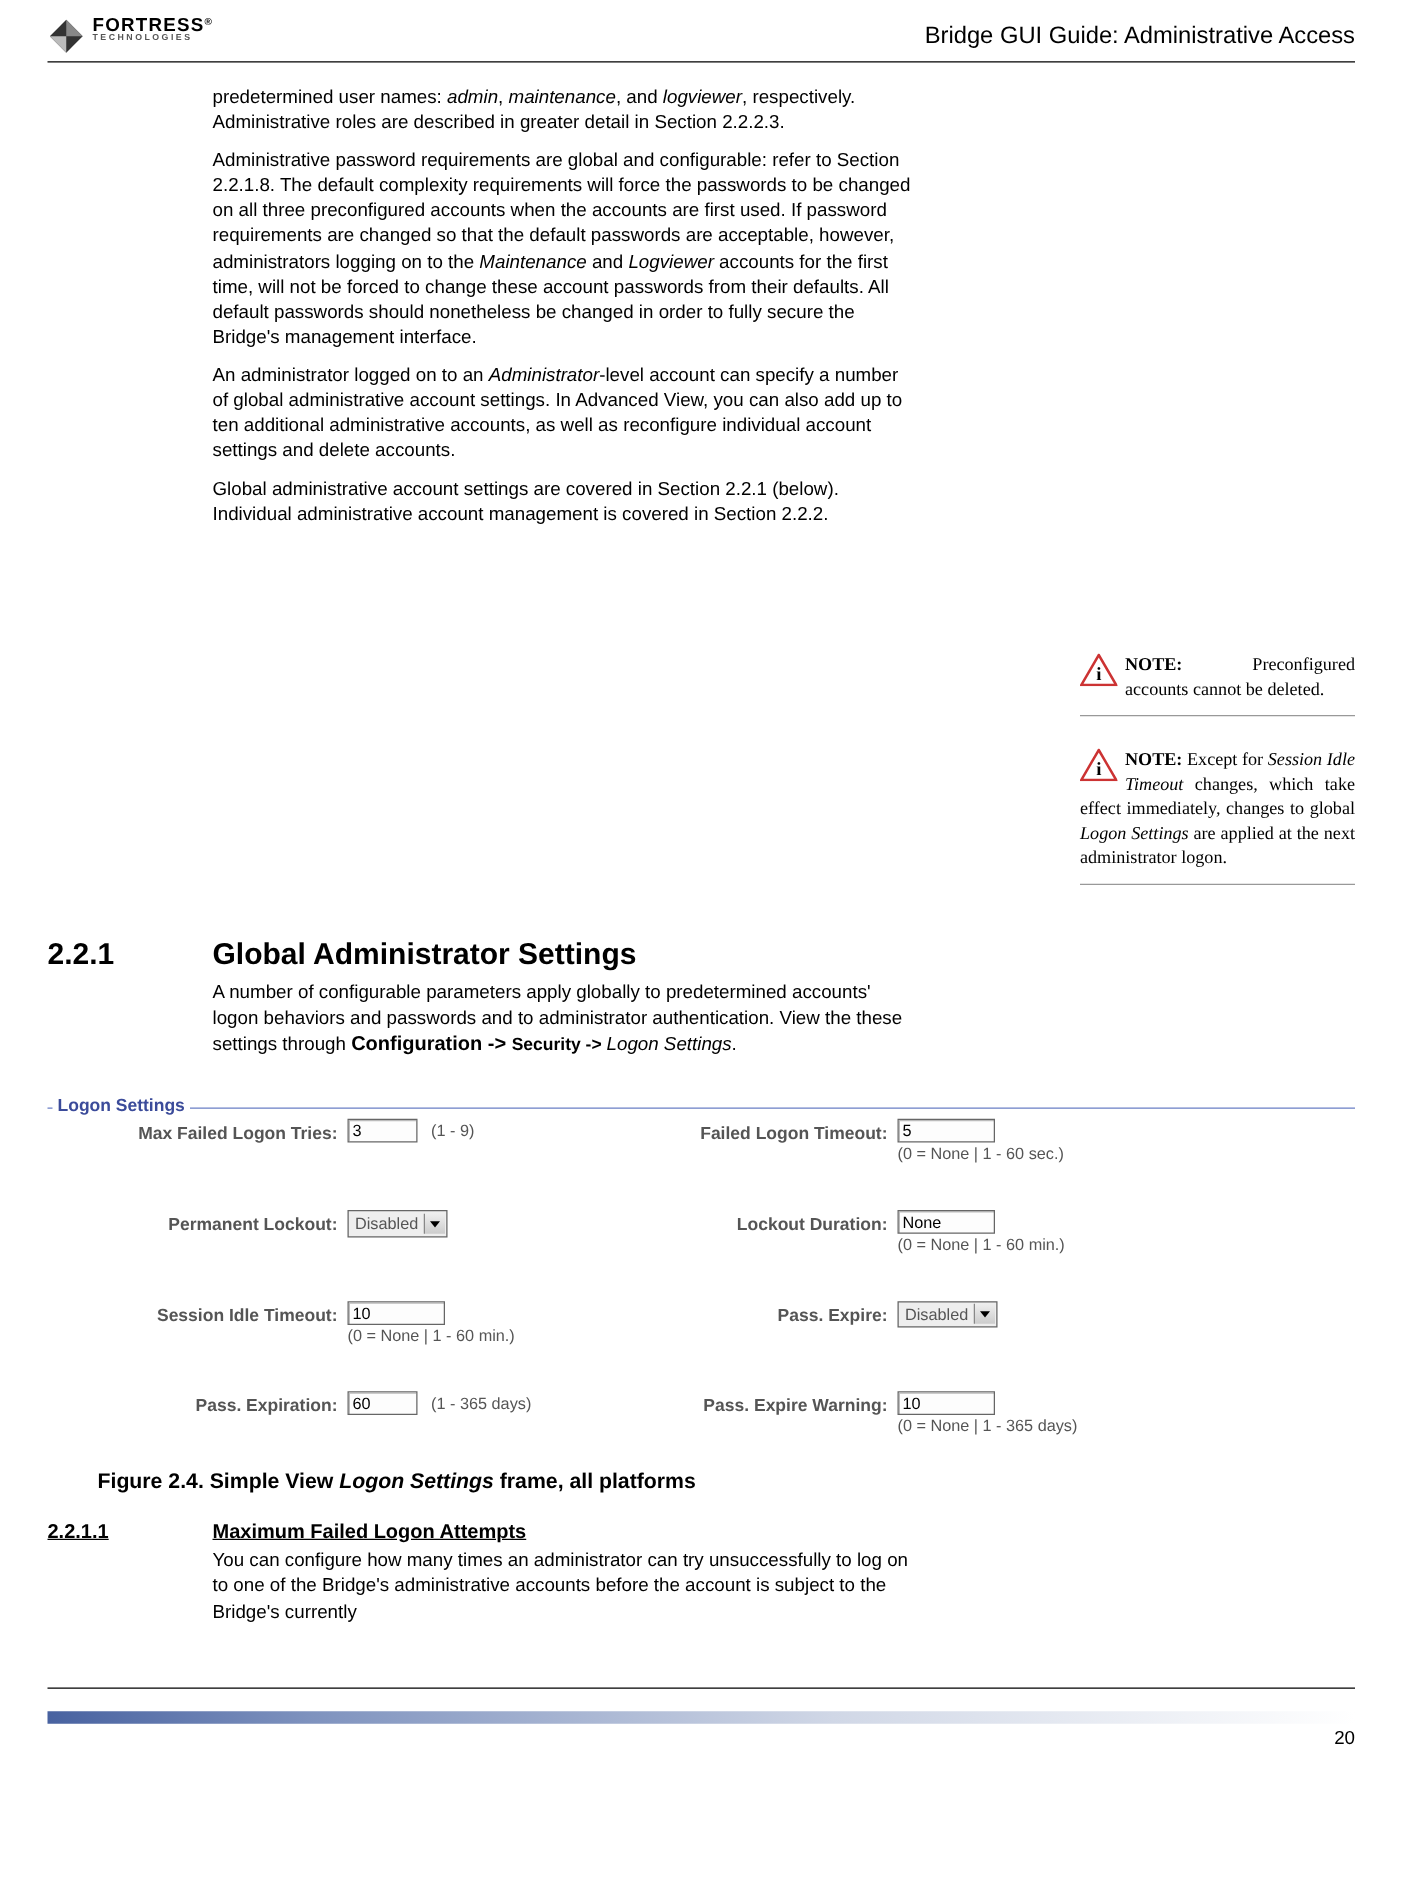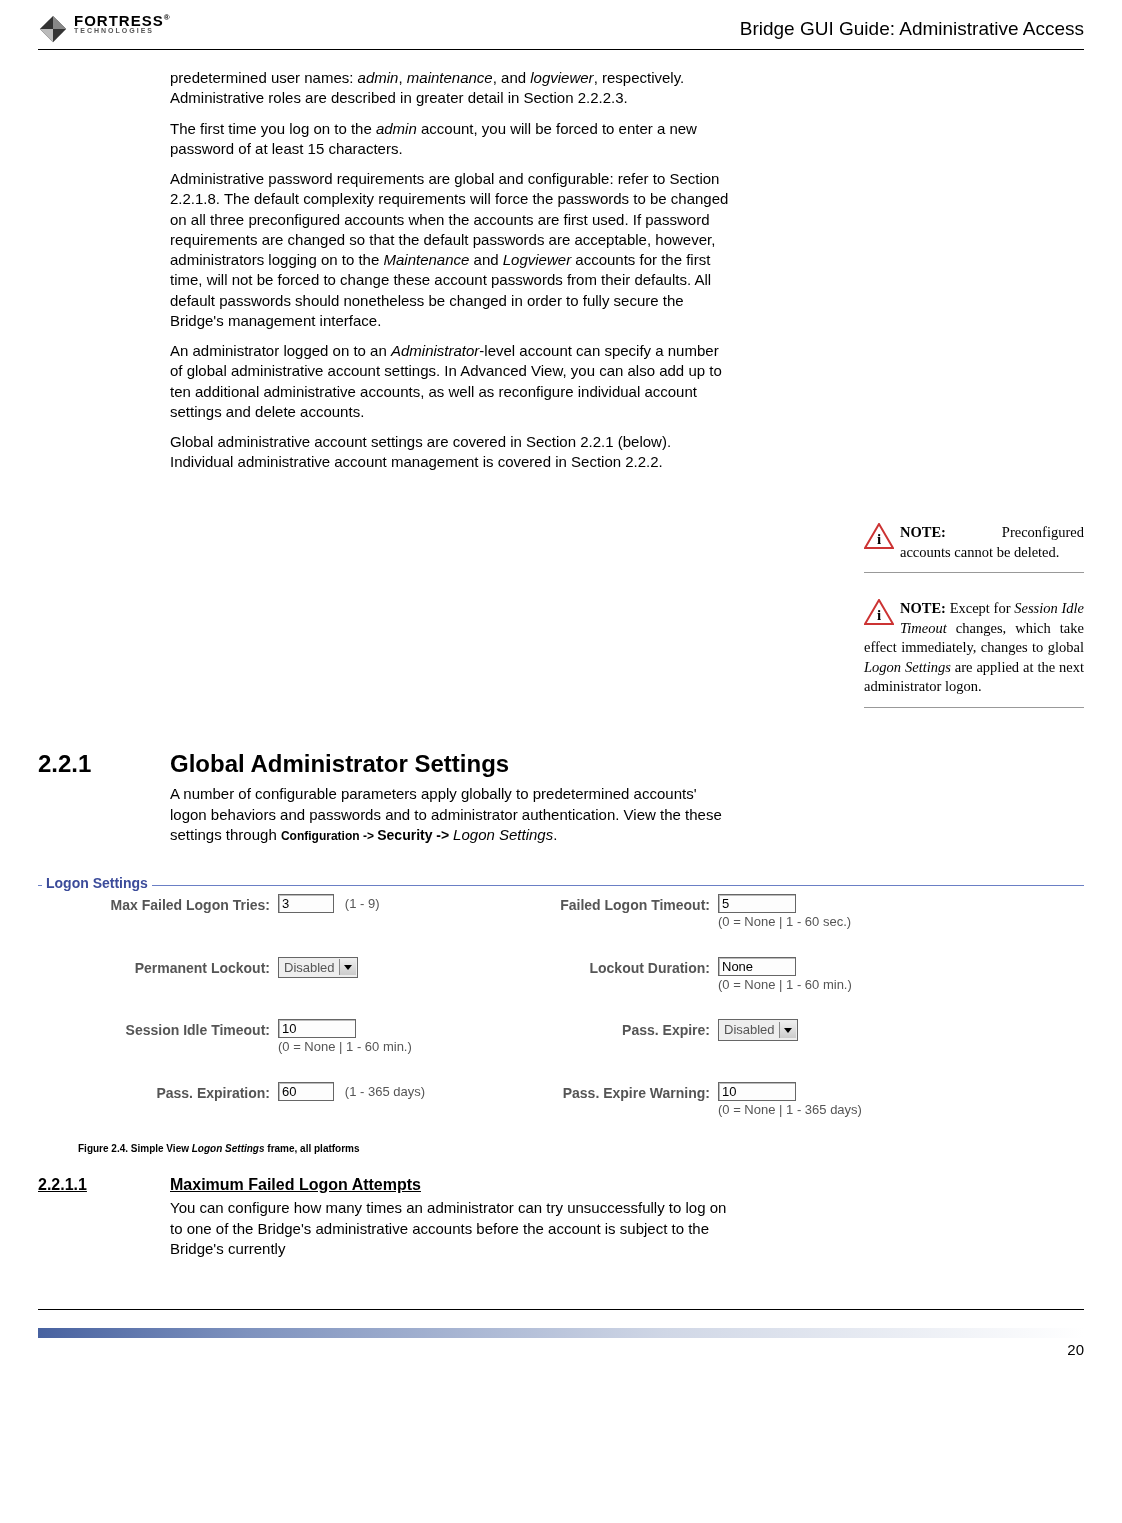--- a/index.html
+++ b/index.html
@@ -66,21 +66,21 @@
     left: 4px;
     color: #3b4b9a;
     font-weight: bold;
     font-size: 14px;
     background: #fff;
     padding: 0 4px;
   }
   .form-grid {
     display: grid;
     grid-template-columns: 230px 240px 200px 240px;
-    row-gap: 26px;
+    row-gap: 36px;
     align-items: start;
   }
   .flabel {
     color: #555;
     font-weight: bold;
     font-size: 14px;
     text-align: right;
     padding-right: 8px;
     padding-top: 2px;
   }
@@ -98,21 +98,21 @@
   .sel {
     border: 1px solid #666;
     font-size: 13px;
     background: #eee;
     padding: 1px 1px;
     display: inline-flex; align-items:center;
   }
   .sel-txt { padding: 0 4px; }
   .sel-btn { width:16px; height:16px; background: linear-gradient(#eee,#ccc); border-left:1px solid #888; display:flex; align-items:center; justify-content:center;}
   .range { color:#555; font-size:13px; }
-  .fig-caption { font-size: 10px; font-weight:bold; margin: 2px 0 18px 40px; }
+  .fig-caption { font-size: 17px; font-weight:bold; margin: 2px 0 18px 40px; }
   .fig-caption .it { font-style: italic; }
   .footer {
     margin-top: 40px;
     border-top: 1px solid #000;
     padding-top: 18px;
   }
   .footer-bar { height: 10px; background: linear-gradient(to right, #4862a0, #7e92be 20%, #d0d7e6 60%, #fff); }
   .page-num { text-align:right; font-size:15px; margin-top:2px; }
 </style>
 </head>
@@ -134,23 +134,20 @@
     <div class="header-title">Bridge GUI Guide: Administrative Access</div>
   </div>
 
   <div class="content-row">
     <div class="left-col"></div>
     <div class="mid-col">
       <p class="para">
         <span>predetermined user names: </span><span class="italic">admin</span><span>, </span><span class="italic">maintenance</span><span>, and </span><span class="italic">logviewer</span><span>, respectively. Administrative roles are described in greater detail in Section 2.2.2.3.</span>
       </p>
       <p class="para">
-        <span>The first time you log on to the </span><span class="italic">admin</span><span> account, you will be forced to enter a new password of at least 15 characters.</span>
-      </p>
-      <p class="para">
         <span>Administrative password requirements are global and configurable: refer to Section 2.2.1.8. The default complexity requirements will force the passwords to be changed on all three preconfigured accounts when the accounts are first used. If password requirements are changed so that the default passwords are acceptable, however, administrators logging on to the </span><span class="italic">Maintenance</span><span> and </span><span class="italic">Logviewer</span><span> accounts for the first time, will not be forced to change these account passwords from their defaults. All default passwords should nonetheless be changed in order to fully secure the Bridge's management interface.</span>
       </p>
       <p class="para">
         <span>An administrator logged on to an </span><span class="italic">Administrator</span><span>-level account can specify a number of global administrative account settings. In Advanced View, you can also add up to ten additional administrative accounts, as well as reconfigure individual account settings and delete accounts.</span>
       </p>
       <p class="para">Global administrative account settings are covered in Section 2.2.1 (below). Individual administrative account management is covered in Section 2.2.2.</p>
     </div>
     <div class="side-col">
       <div style="height:455px"></div>
       <div class="note">
@@ -168,21 +165,21 @@
         <span class="note-label">NOTE:</span><span> Except for </span><span class="italic">Session Idle Timeout</span><span> changes, which take effect immediately, changes to global </span><span class="italic">Logon Settings</span><span> are applied at the next administrator logon.</span>
       </div>
     </div>
   </div>
 
   <div class="sect-row">
     <div class="sect-num h2">2.2.1</div>
     <div>
       <div class="h2">Global Administrator Settings</div>
       <p class="para" style="width:560px; margin-top:4px">
-        <span>A number of configurable parameters apply globally to predetermined accounts' logon behaviors and passwords and to administrator authentication. View the these settings through </span><span class="bold-sans" style="font-size:12px">Configuration -&gt; </span><span class="bold-sans" style="font-size:14px">Security -&gt; </span><span class="italic">Logon Settings</span><span>.</span>
+        <span>A number of configurable parameters apply globally to predetermined accounts' logon behaviors and passwords and to administrator authentication. View the these settings through </span><span class="bold-sans" style="font-size:16px">Configuration -&gt; </span><span class="bold-sans" style="font-size:14px">Security -&gt; </span><span class="italic">Logon Settings</span><span>.</span>
       </p>
     </div>
   </div>
 
   <div class="fieldset">
     <span class="legend">Logon Settings</span>
     <div class="form-grid">
       <div class="flabel">Max Failed Logon Tries:</div>
       <div class="fval">
         <input class="inp inp-sm" value="3" style="">

